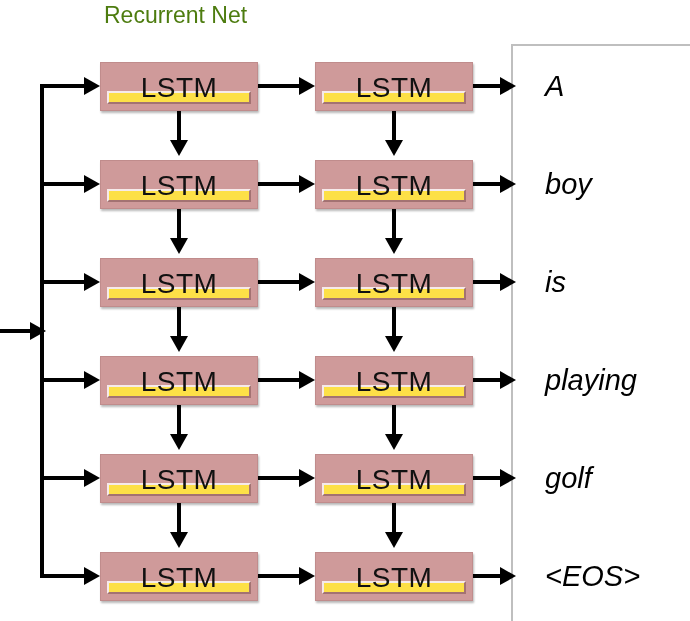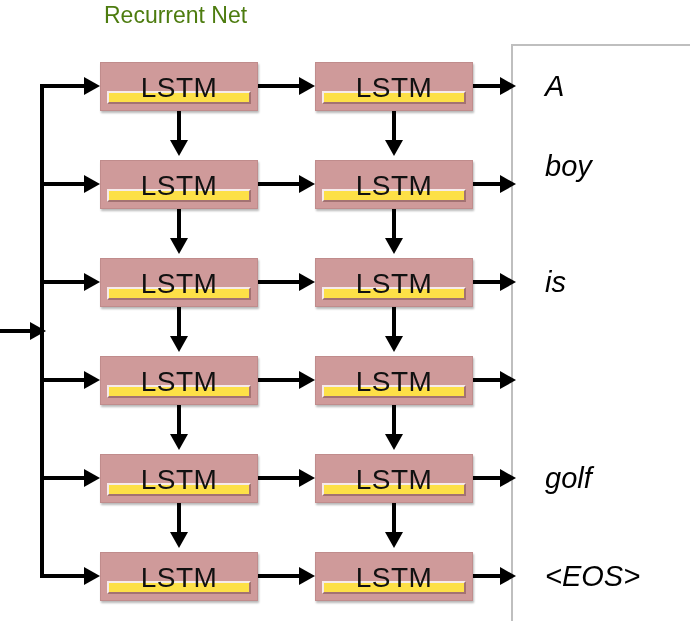--- a/index.html
+++ b/index.html
@@ -169,21 +169,21 @@
   <div class="arrow-right" style="left:299px; top:175px;"></div>
 
   <div class="lstm-box" style="left:315px; top:160px;">
     <div class="lstm-inner">
       <span class="lstm-label">LSTM</span>
     </div>
   </div>
 
   <div class="hline" style="left:473px; top:182px; width:39px;"></div>
   <div class="arrow-right" style="left:500px; top:175px;"></div>
-  <div class="output-word" style="top:152px;">boy</div>
+  <div class="output-word" style="top:170px;">boy</div>
 
   <div class="vline" style="left:177px; top:209px; width:4px; height:33px;"></div>
   <div class="arrow-down" style="left:170px; top:238px;"></div>
   <div class="vline" style="left:392px; top:209px; width:4px; height:33px;"></div>
   <div class="arrow-down" style="left:385px; top:238px;"></div>
 
   <div class="hline" style="left:40px; top:280px; width:52px;"></div>
   <div class="arrow-right" style="left:84px; top:273px;"></div>
 
   <div class="lstm-box" style="left:100px; top:258px;">
@@ -223,20 +223,21 @@
   <div class="arrow-right" style="left:299px; top:371px;"></div>
 
   <div class="lstm-box" style="left:315px; top:356px;">
     <div class="lstm-inner">
       <span class="lstm-label">LSTM</span>
     </div>
   </div>
 
   <div class="hline" style="left:473px; top:378px; width:39px;"></div>
   <div class="arrow-right" style="left:500px; top:371px;"></div>
+  <div class="output-word" style="top:366px;">playing</div>
 
   <div class="vline" style="left:177px; top:405px; width:4px; height:33px;"></div>
   <div class="arrow-down" style="left:170px; top:434px;"></div>
   <div class="vline" style="left:392px; top:405px; width:4px; height:33px;"></div>
   <div class="arrow-down" style="left:385px; top:434px;"></div>
 
   <div class="hline" style="left:40px; top:476px; width:52px;"></div>
   <div class="arrow-right" style="left:84px; top:469px;"></div>
 
   <div class="lstm-box" style="left:100px; top:454px;">

